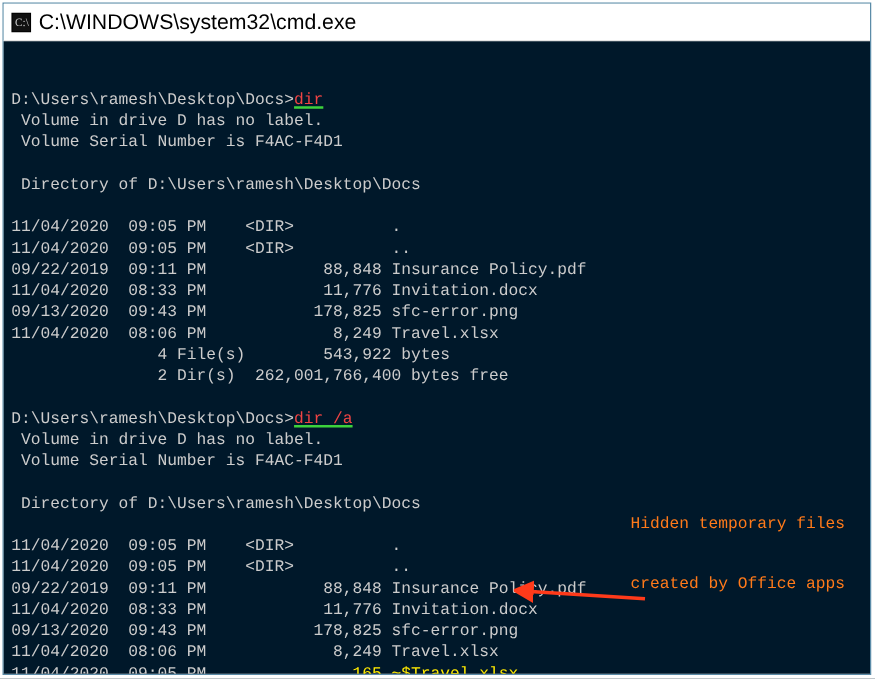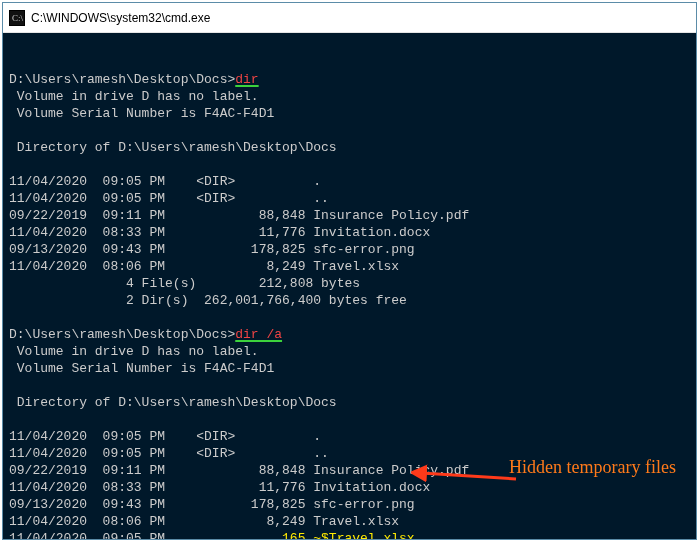--- a/index.html
+++ b/index.html
@@ -29,41 +29,41 @@
   .titlebar-icon {
     width: 16px; height: 16px;
     margin-right: 6px;
     display: inline-flex;
     align-items: center;
     justify-content: center;
   }
   .titlebar-icon svg { display: block; }
   .titlebar-text {
     font-family: 'Segoe UI', Tahoma, sans-serif;
-    font-size: 12px;
+    font-size: 17px;
     color: #000;
   }
   .terminal {
     flex: 1;
     background: #00182a;
     color: #cccccc;
     font-size: 13px;
     line-height: 17px;
     padding: 4px 6px;
     white-space: pre;
     overflow: hidden;
     position: relative;
   }
   .hl-green { color: #ef4444; text-decoration: underline; text-decoration-color: #3cd23c; text-decoration-thickness: 2px; text-underline-offset: 2px; }
   .hl-yellow { color: #ffea00; }
   .annotation {
     position: absolute;
     color: #ff7a1a;
-    font-family: Liberation Serif, serif;
-    font-size: 18px;
+    font-family: Liberation Mono, monospace;
+    font-size: 13px;
     line-height: 16px;
     right: 20px;
     bottom: 32px;
     text-align: left;
   }
   .arrow {
     position: absolute;
     bottom: 48px;
     right: 175px;
     pointer-events: none;
@@ -91,21 +91,21 @@
 <span> Volume Serial Number is F4AC-F4D1</span>
 
 <span> Directory of D:\Users\ramesh\Desktop\Docs</span>
 
 <span>11/04/2020  09:05 PM    &lt;DIR&gt;          .</span>
 <span>11/04/2020  09:05 PM    &lt;DIR&gt;          ..</span>
 <span>09/22/2019  09:11 PM            88,848 Insurance Policy.pdf</span>
 <span>11/04/2020  08:33 PM            11,776 Invitation.docx</span>
 <span>09/13/2020  09:43 PM           178,825 sfc-error.png</span>
 <span>11/04/2020  08:06 PM             8,249 Travel.xlsx</span>
-<span>               4 File(s)        212,808 bytes</span>
+<span>               4 File(s)        543,922 bytes</span>
 <span>               2 Dir(s)  262,001,766,400 bytes free</span>
 
 <span><span>D:\Users\ramesh\Desktop\Docs&gt;</span><span class="hl-green">dir /a</span></span>
 <span> Volume in drive D has no label.</span>
 <span> Volume Serial Number is F4AC-F4D1</span>
 
 <span> Directory of D:\Users\ramesh\Desktop\Docs</span>
 
 <span>11/04/2020  09:05 PM    &lt;DIR&gt;          .</span>
 <span>11/04/2020  09:05 PM    &lt;DIR&gt;          ..</span>
@@ -122,15 +122,16 @@
       <defs>
         <marker id="ah" markerWidth="10" markerHeight="10" refX="2" refY="3" orient="auto">
           <path d="M0,0 L6,3 L0,6 Z" fill="#ff3a1a"></path>
         </marker>
       </defs>
       <line x1="105" y1="18" x2="10" y2="12" stroke="#ff3a1a" stroke-width="3" marker-end="url(#ah)"></line>
     </svg>
 
     <div class="annotation">
       <div>Hidden temporary files</div>
+      <div>created by Office apps</div>
     </div>
   </div>
 </div>
 
 </body></html>

